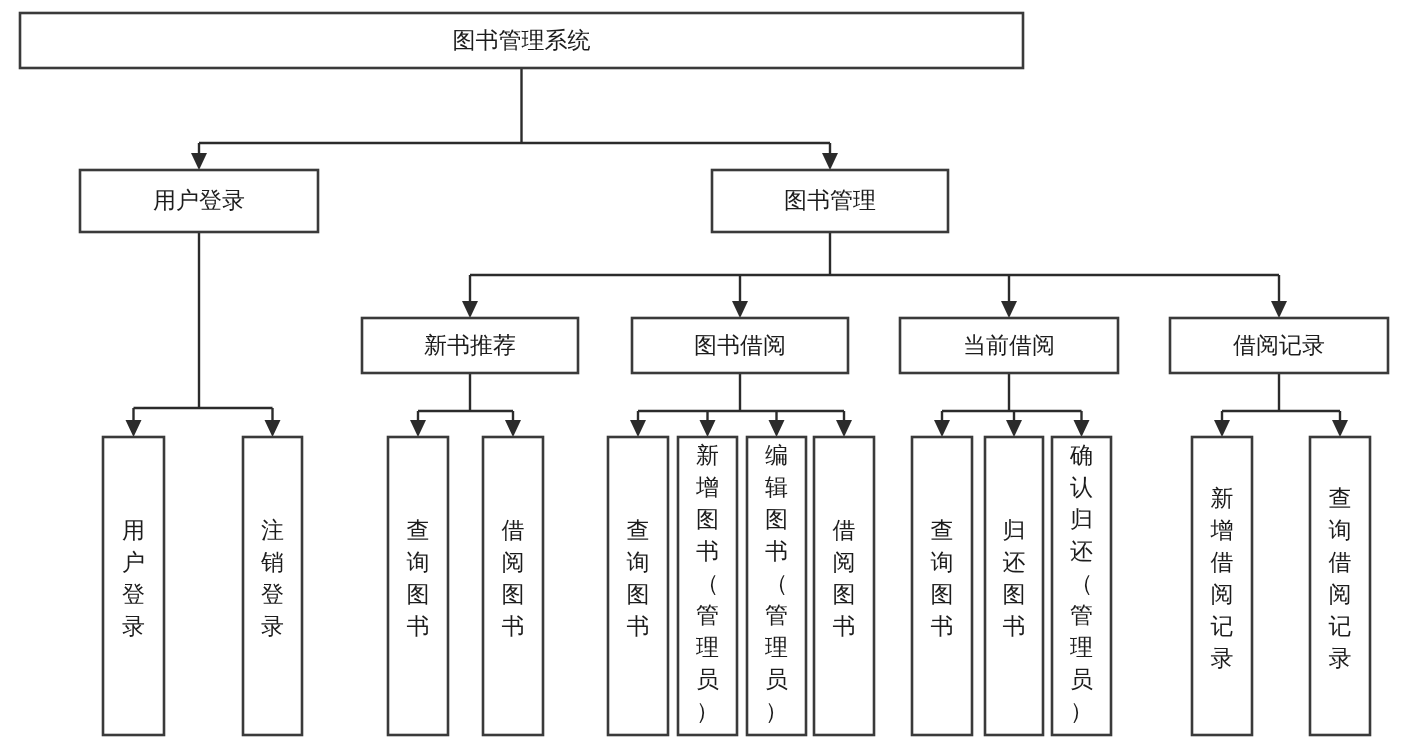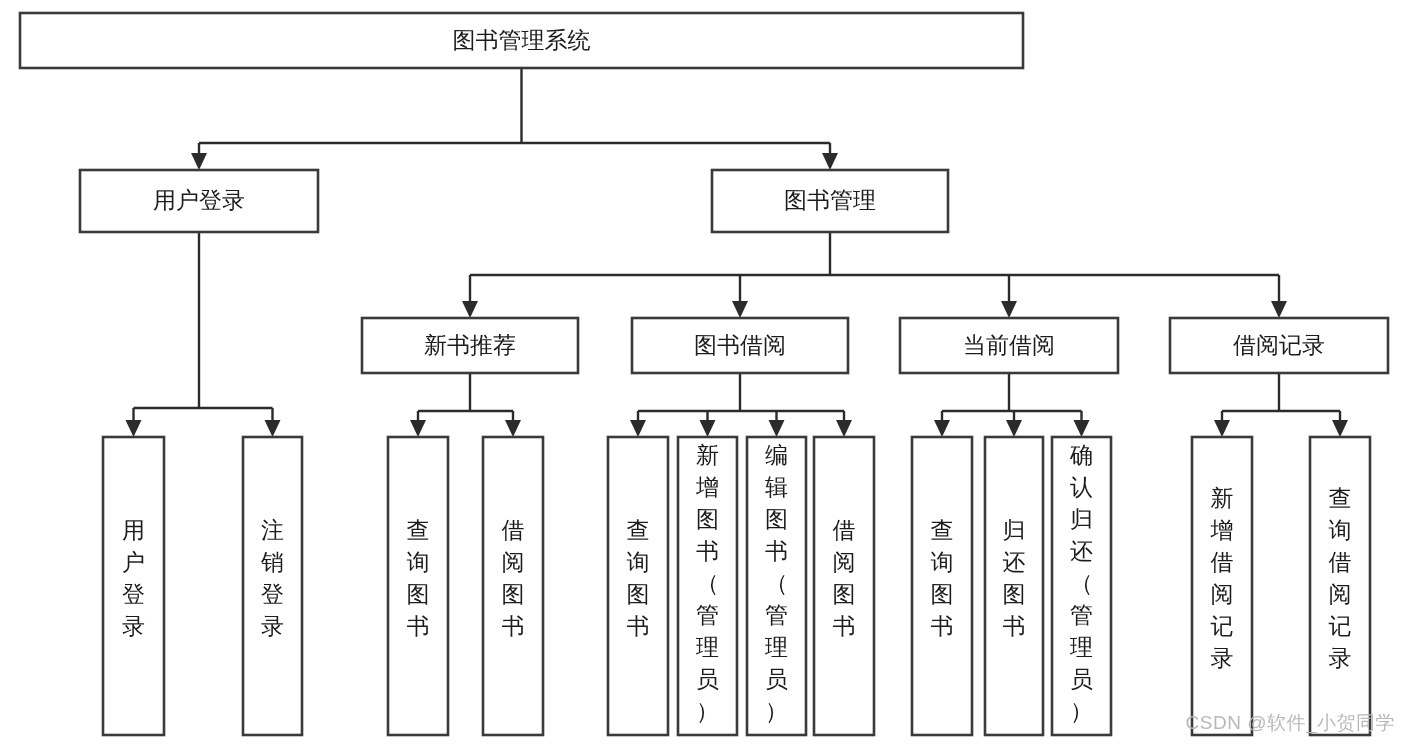--- a/index.html
+++ b/index.html
@@ -208,14 +208,13 @@
           <rect x="1192" y="437" width="60" height="298" class="node-rect"></rect>
           <text x="1222" y="506" class="node-label-v"><tspan x="1222" dy="0">新</tspan><tspan x="1222" dy="32">增</tspan><tspan x="1222" dy="32">借</tspan><tspan x="1222" dy="32">阅</tspan><tspan x="1222" dy="32">记</tspan><tspan x="1222" dy="32">录</tspan></text>
         </g>
         <g>
           <rect x="1310" y="437" width="60" height="298" class="node-rect"></rect>
           <text x="1340" y="506" class="node-label-v"><tspan x="1340" dy="0">查</tspan><tspan x="1340" dy="32">询</tspan><tspan x="1340" dy="32">借</tspan><tspan x="1340" dy="32">阅</tspan><tspan x="1340" dy="32">记</tspan><tspan x="1340" dy="32">录</tspan></text>
         </g>
       </g>
 
   </svg>
-  <div class="watermark">CSDN @软件_小贺同学</div>
 </div>
 
 </body></html>

